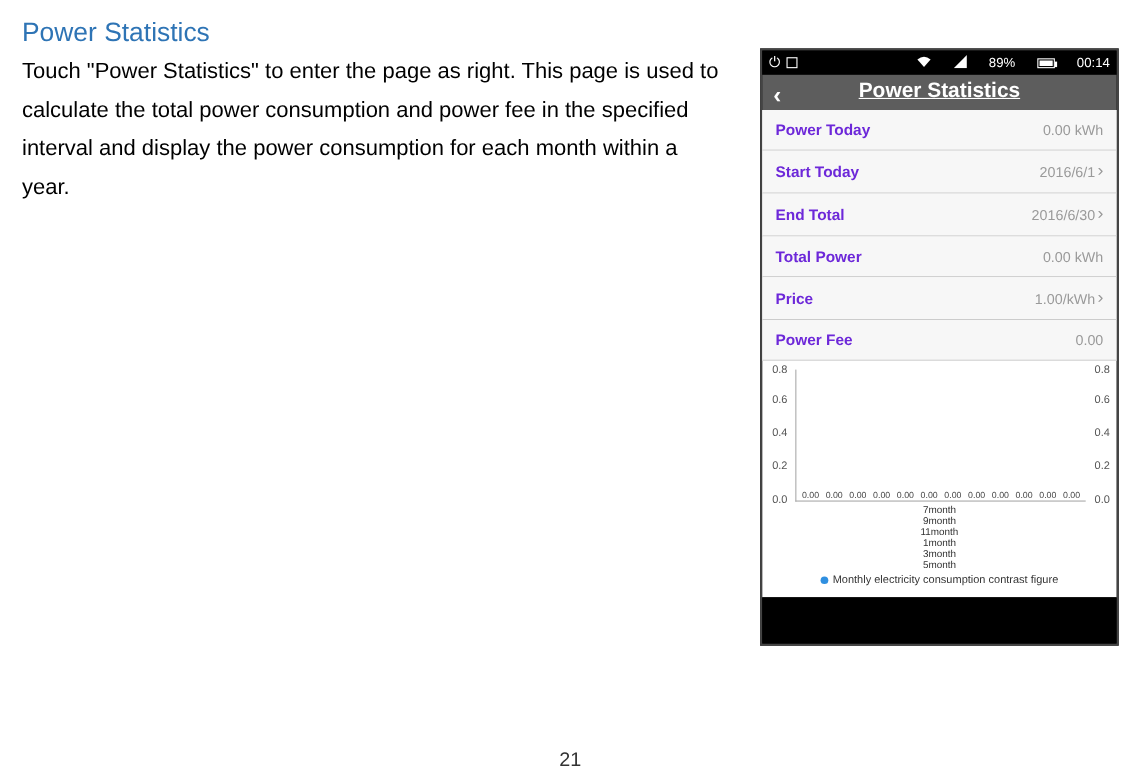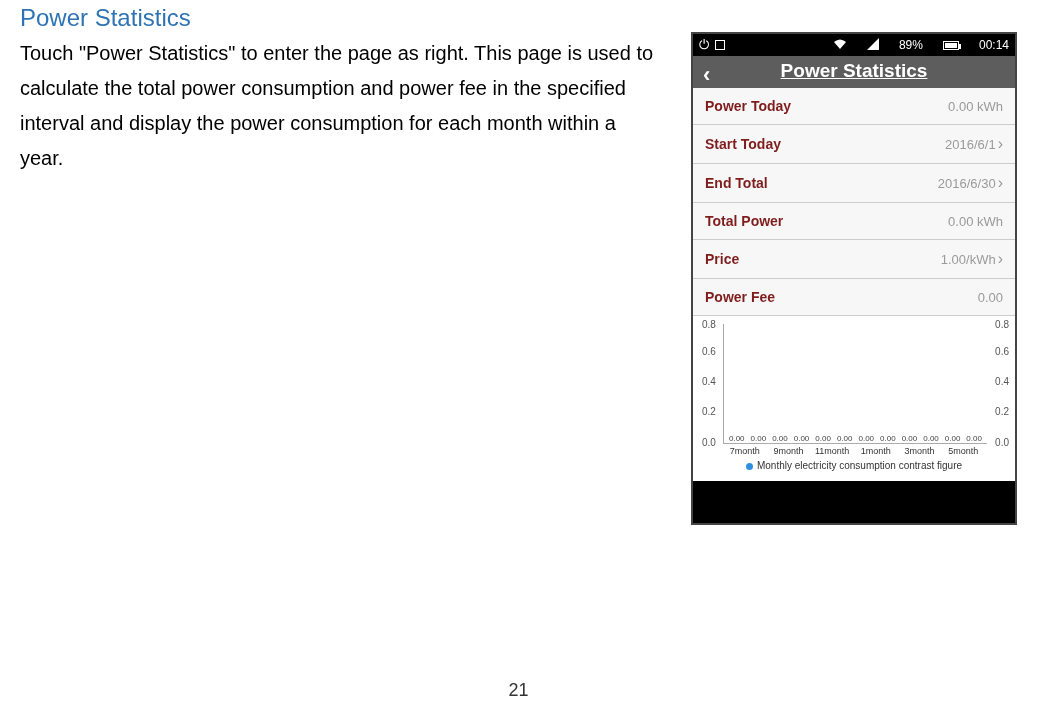--- a/index.html
+++ b/index.html
@@ -6,21 +6,21 @@
     body {
       width: 1037px;
       height: 711px;
       font-family: "Segoe UI", Arial, sans-serif;
       background: #fff;
       position: relative;
       color: #000;
     }
     .page {
       display: flex;
-      padding: 4px 20px;
+      padding: 16px 20px;
     }
     .text-col {
       flex: 1;
       padding-right: 30px;
     }
     .section-heading {
       color: #2e74b5;
       font-size: 24px;
       font-weight: 400;
       margin-bottom: 4px;
@@ -80,21 +80,21 @@
     .row {
       display: flex;
       align-items: center;
       padding: 10px 12px;
       border-bottom: 1px solid #ccc;
       background: #f7f7f7;
     }
     .row-label {
       font-weight: bold;
       font-size: 14px;
-      color: #7f1d1d;
+      color: #6d28d9;
     }
     .row-value {
       margin-left: auto;
       color: #9a9a9a;
       font-size: 13px;
       display: flex;
       align-items: center;
     }
     .chev {
       color: #9a9a9a;
@@ -126,20 +126,21 @@
       font-size: 8px;
       color: #444;
       margin-top: -10px;
     }
     .barlabel { flex: 1; text-align: center; }
     .xticks {
       display: flex;
       font-size: 9px;
       color: #333;
       margin: 2px 26px 0;
+      flex-direction: column;
     }
     .xtick { flex: 1; text-align: center; white-space: nowrap; }
     .legend {
       text-align: center;
       font-size: 10px;
       color: #333;
       margin-top: 4px;
       padding-bottom: 6px;
     }
     .legend-dot {

